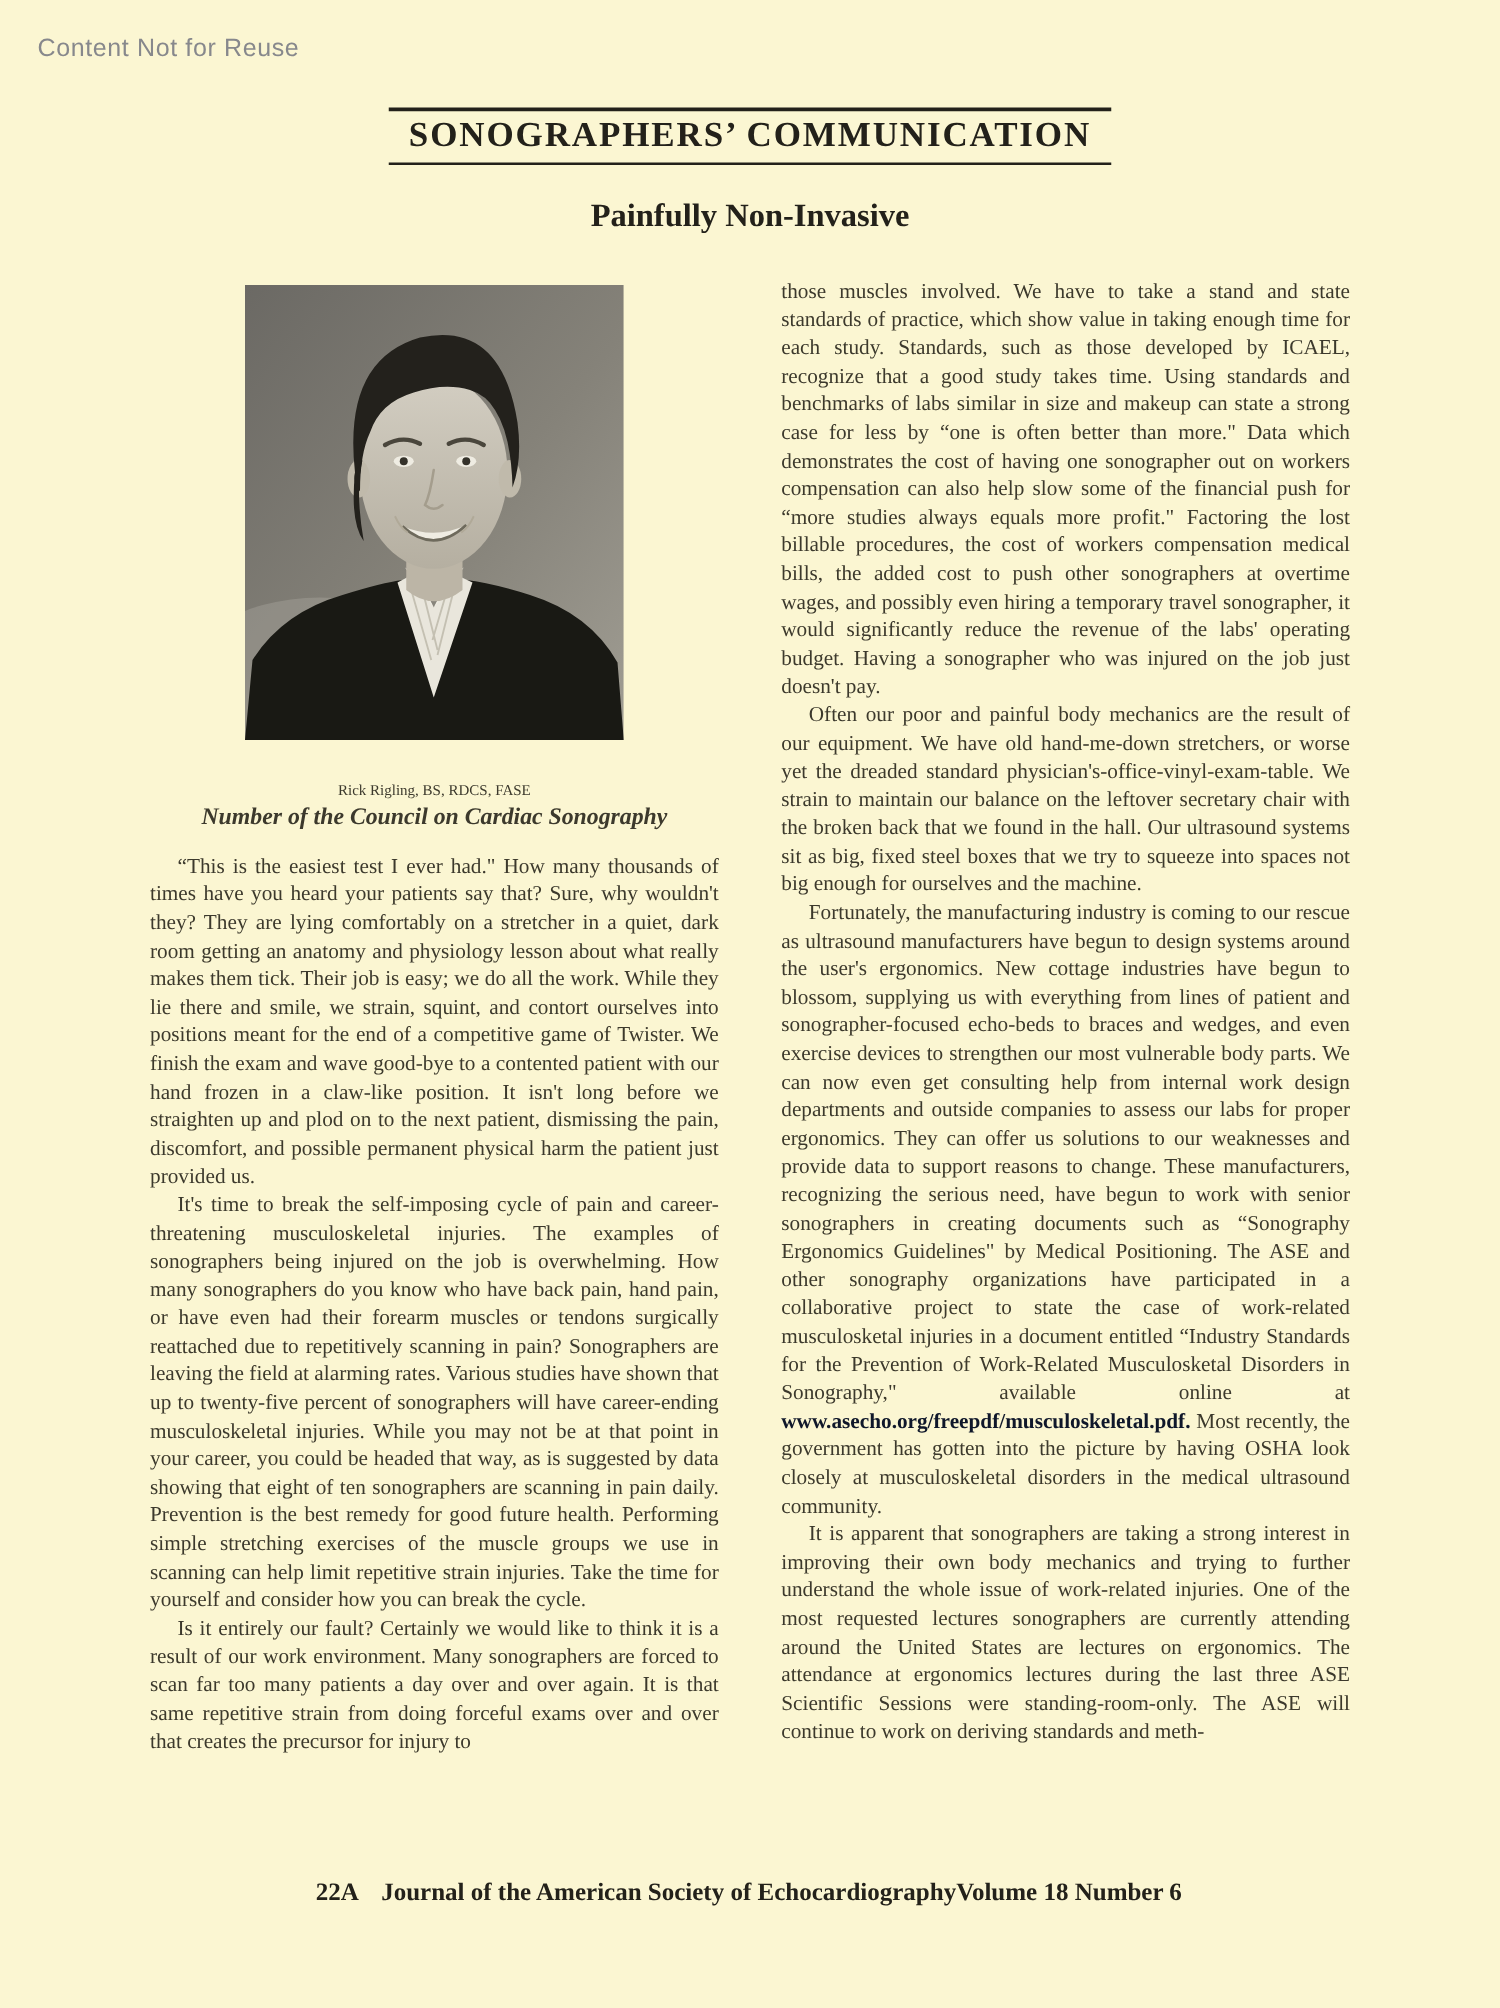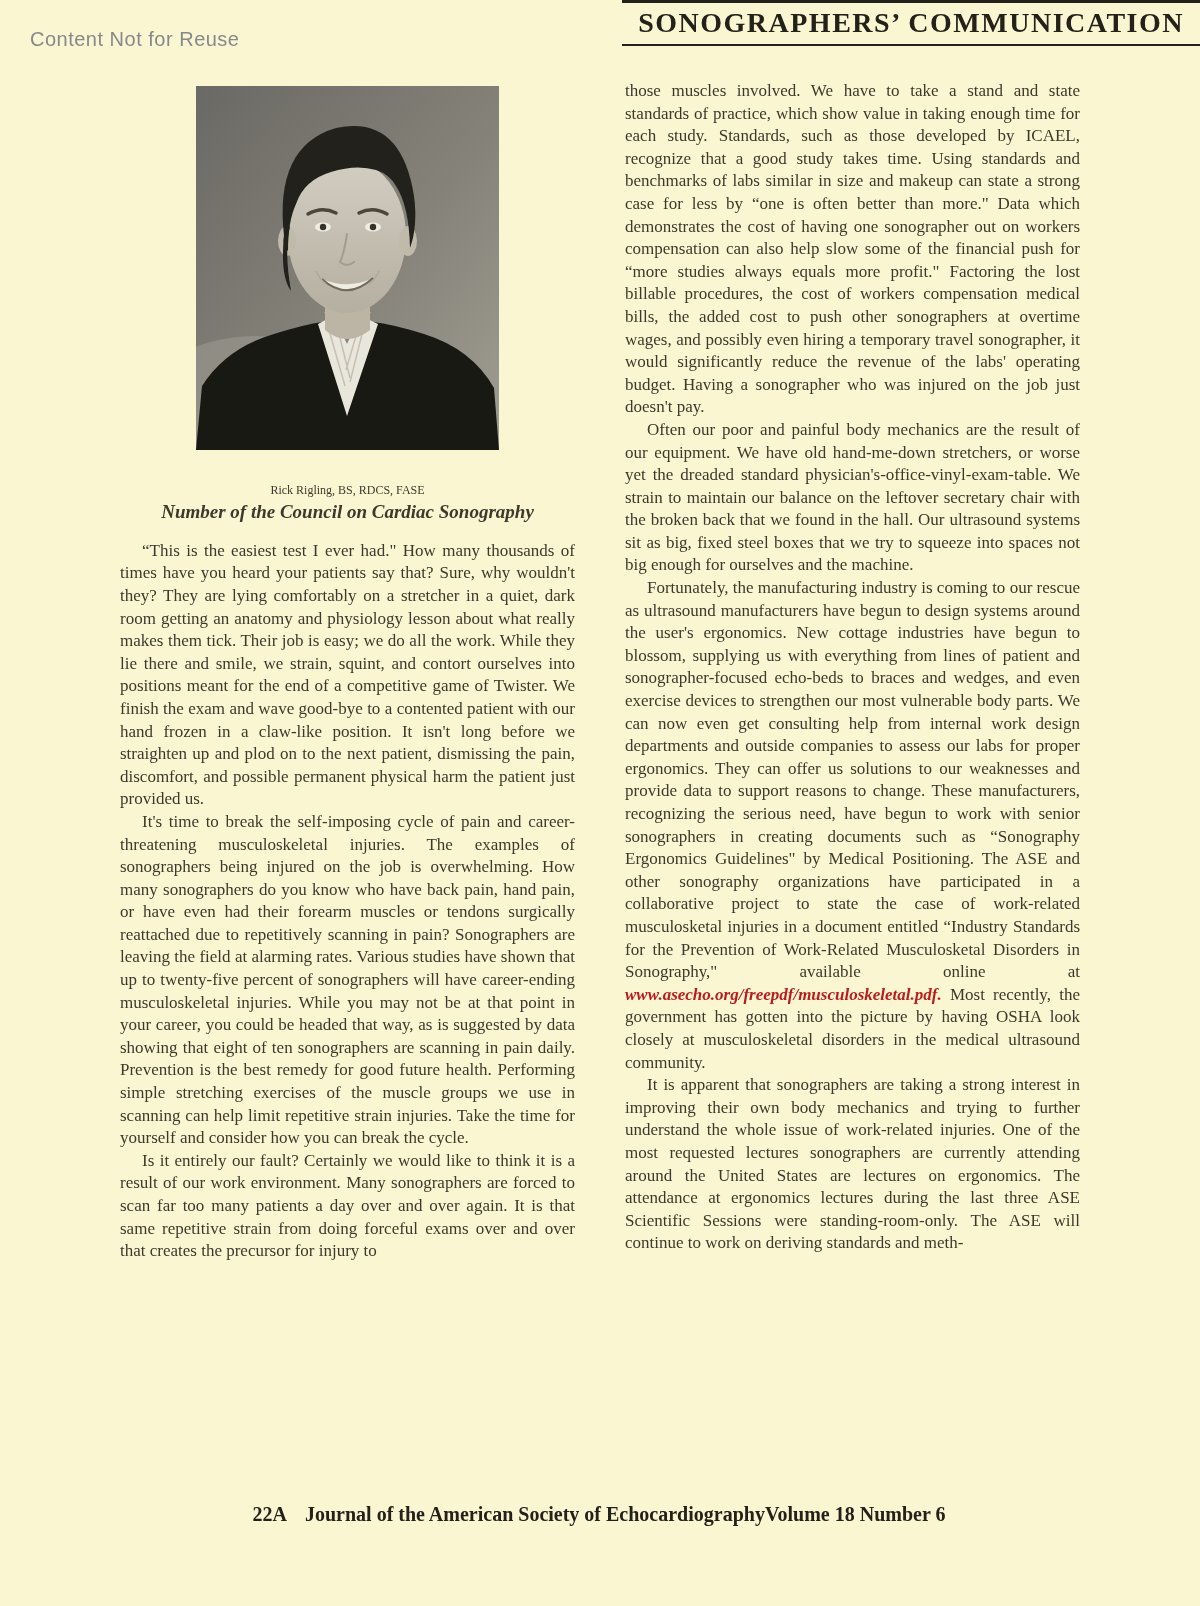--- a/index.html
+++ b/index.html
@@ -14,21 +14,21 @@
   }
   .watermark {
     position: absolute;
     top: 28px;
     left: 30px;
     font-family: "Liberation Sans", sans-serif;
     font-size: 20px;
     color: #87888c;
     letter-spacing: 0.5px;
   }
-  .header { text-align: right; }
+  .header { text-align: center; padding-top: 86px; }
   .section-title {
     display: inline-block;
     border-top: 3px solid #23211a;
     border-bottom: 2px solid #23211a;
     padding: 4px 16px 5px 16px;
     font-size: 28px;
     font-weight: bold;
     letter-spacing: 1.5px;
     color: #23211a;
     margin: 0;
@@ -49,41 +49,42 @@
     font-size: 17px;
     line-height: 22.6px;
     text-align: justify;
   }
   .photo-wrap { text-align: center; margin-top: 6px; }
   .photo { width: 303px; height: 364px; display: inline-block; }
   .caption-name { text-align: center; margin-top: 22px; font-size: 12px; text-indent: 0; }
   .caption-role { text-align: center; font-size: 19px; font-style: italic; font-weight: bold; text-indent: 0; margin-bottom: 16px; }
   p { margin: 0; text-indent: 22px; }
   p.cont { text-indent: 0; }
-  .link { color: #b91c1c; font-style: italic; font-weight: bold; text-decoration: none; cursor: pointer; }
+  .link { color: #0f172a; font-weight: bold; text-decoration: none; cursor: pointer; }
   .page-footer {
     position: absolute;
     left: 120px;
     right: 122px;
     top: 1503px;
     display: flex;
     justify-content: center;
     font-weight: bold;
     font-size: 20px;
     color: #23211a;
   }
   .footer-left .pg { margin-right: 18px; }
 </style>
 </head>
 <body>
 
 <div class="watermark">Content Not for Reuse</div>
 
 <div class="header">
   <h1 class="section-title">SONOGRAPHERS’ COMMUNICATION</h1>
+  <h2 class="article-title">Painfully Non-Invasive</h2>
 </div>
 
 <div class="columns">
 
   <div class="col">
     <div class="photo-wrap">
       <svg class="photo" viewBox="0 0 303 364" xmlns="http://www.w3.org/2000/svg" role="img">
         <defs>
           <linearGradient id="bgGrad" x1="0" y1="0" x2="1" y2="1">
             <stop offset="0" stop-color="#6b6964"></stop>

